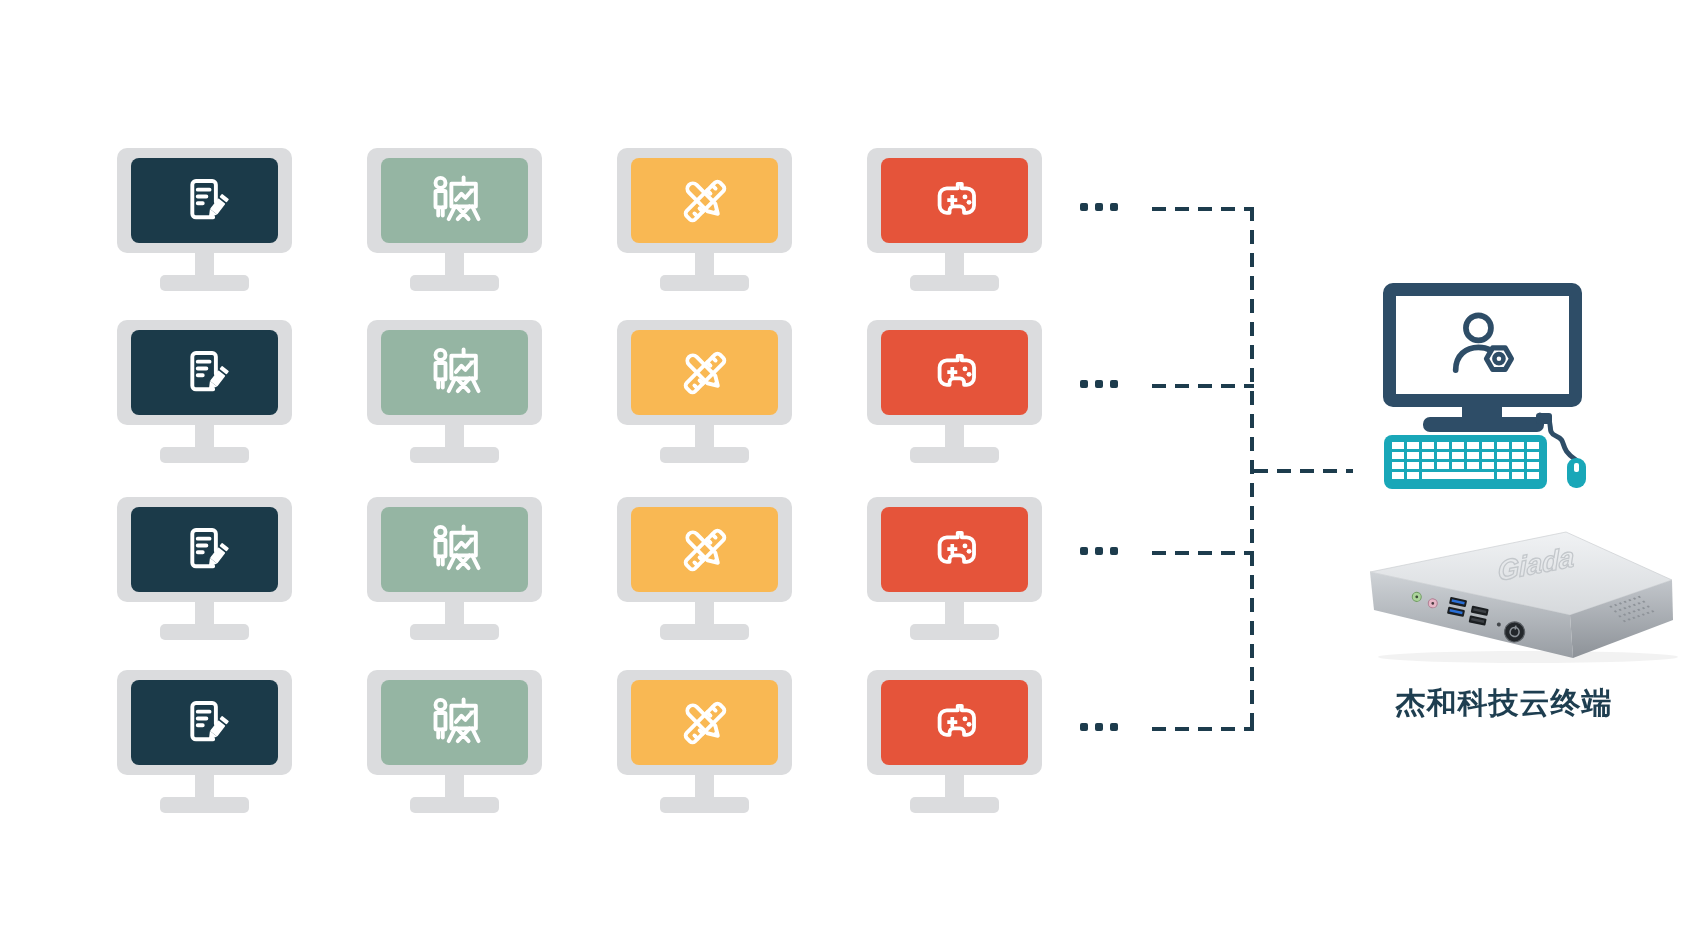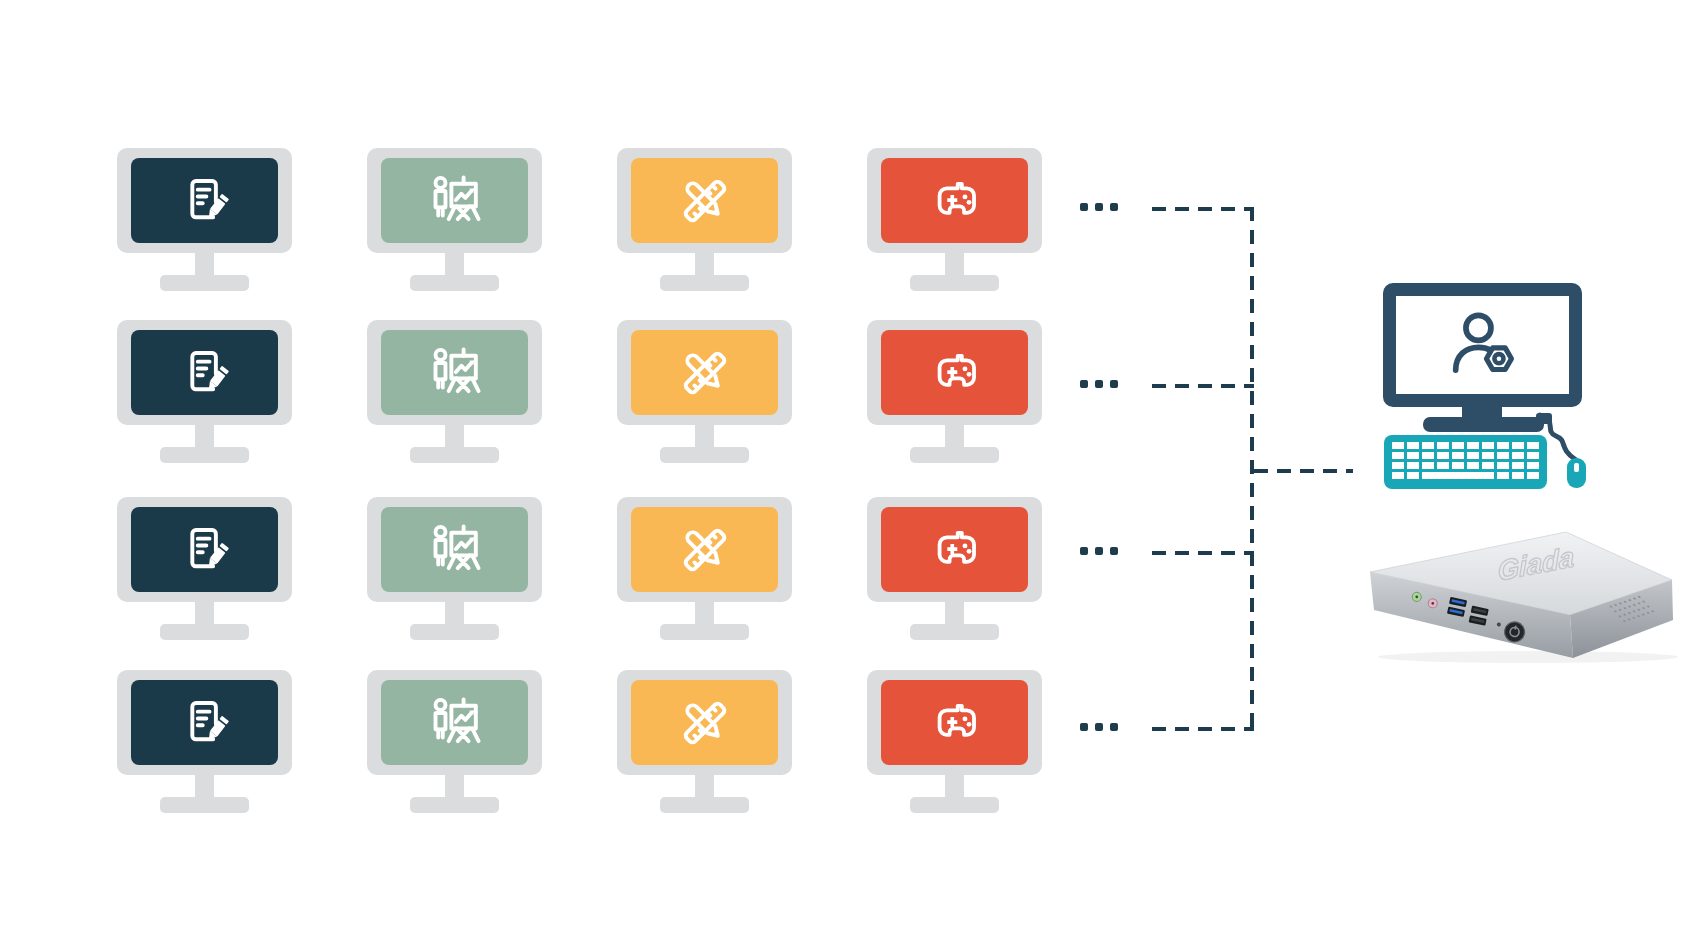--- a/index.html
+++ b/index.html
@@ -427,14 +427,15 @@
       <circle cx="86" cy="16" r="2" fill="#44484c"></circle>
       <circle cx="103" cy="20" r="10" fill="#23272b" stroke="#5a5f64" stroke-width="1.2"></circle>
       <circle cx="103" cy="20" r="4.5" fill="none" stroke="#8a9096" stroke-width="1.6"></circle>
       <path d="M103,13.5 v4" stroke="#8a9096" stroke-width="1.6"></path>
     </g>
     <g transform="translate(242,102) rotate(-19) skewX(24)" stroke="#8d9298" stroke-width="2" stroke-dasharray="2 3">
       <path d="M0,0 h34 M0,6 h34 M0,12 h34 M0,18 h34"></path>
     </g>
   </svg>
 
+  <div class="caption">杰和科技云终端</div>
 
 </div>
 
 </body></html>

